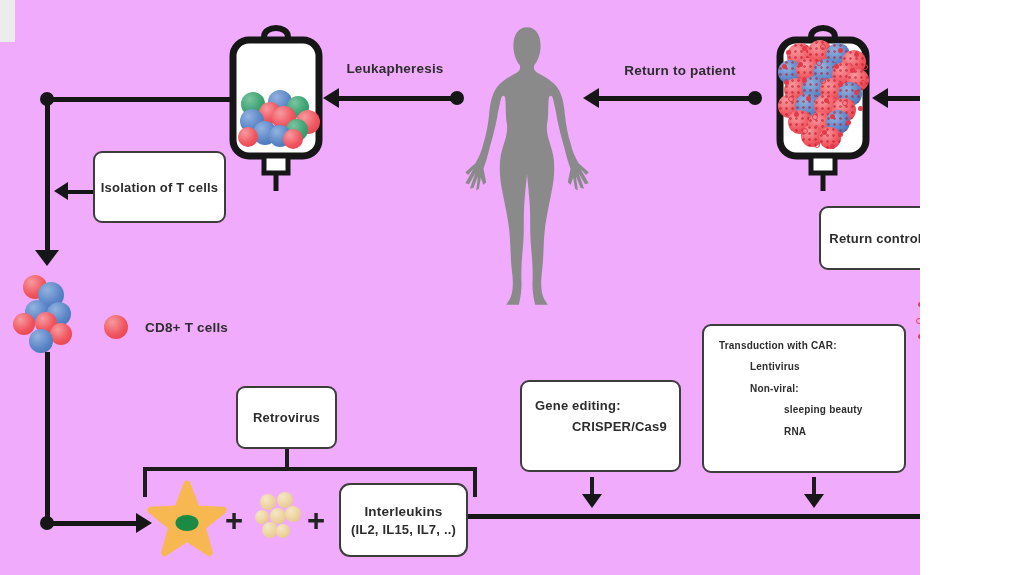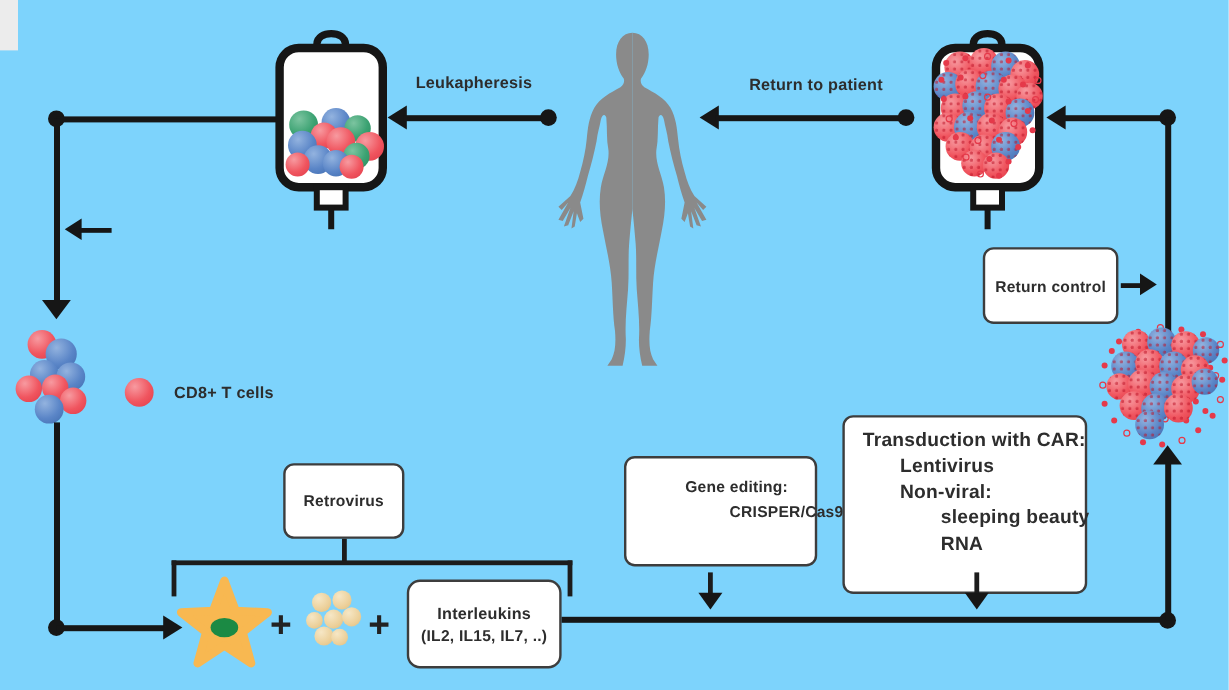--- a/index.html
+++ b/index.html
@@ -1,41 +1,41 @@
 <!DOCTYPE html>
 <html><head>
 <meta charset="utf-8">
 <style>
   * { box-sizing: border-box; margin: 0; padding: 0; }
   html,body { background:#fff; }
   .stage {
-    position: relative; width: 1024px; height: 575px; background: #7dd3fc;
+    position: relative; width: 920px; height: 575px; background: #f0abfc;
     overflow: hidden; font-family: "Liberation Sans", sans-serif; color:#2d2d2d;
   }
   .hline { position:absolute; height:5px; background:#161616; }
   .vline { position:absolute; width:5px; background:#161616; }
   .thin  { background:#1c1c1c; }
   .dot   { position:absolute; width:14px; height:14px; border-radius:50%; background:#161616; }
   .ah    { position:absolute; width:0; height:0; }
   .ah-left  { border-top:10px solid transparent; border-bottom:10px solid transparent; border-right:16px solid #161616; }
   .ah-right { border-top:10px solid transparent; border-bottom:10px solid transparent; border-left:16px solid #161616; }
   .ah-down  { border-left:12px solid transparent; border-right:12px solid transparent; border-top:16px solid #161616; }
   .ah-down-sm { border-left:10px solid transparent; border-right:10px solid transparent; border-top:14px solid #161616; }
   .ah-up    { border-left:12px solid transparent; border-right:12px solid transparent; border-bottom:16px solid #161616; }
   .lbl { position:absolute; font-weight:700; font-size:13.5px; letter-spacing:.2px; white-space:nowrap; }
   .box {
     position:absolute; background:#fff; border:2px solid #3d3d3d; border-radius:9px;
     font-weight:700; font-size:13px; letter-spacing:.2px;
   }
   .box.center { display:flex; align-items:center; justify-content:center; text-align:center; }
   .gline, .tline { white-space:nowrap; line-height:21.4px; }
-  .gene { padding-top:13px;padding-left:36px; }
+  .gene { padding-top:13px; }
   .gene .t { padding-left:13px; }
   .gene .i { padding-left:50px; }
-  .trans { padding-top:9px; font-size:16px;margin-top:22px; }
+  .trans { padding-top:9px; font-size:10px; }
   .ind0 { padding-left:15px; }
   .ind1 { padding-left:46px; }
   .ind2 { padding-left:80px; }
   .il-box { display:flex; flex-direction:column; align-items:center; justify-content:center; gap:3px; }
   .il-sub { font-size:13px; }
   .legend-row { position:absolute; display:flex; align-items:center; gap:17px; }
   .swatch { width:24px; height:24px; border-radius:50%; flex:0 0 auto; }
   .swatch.blue, .cell.blue { background: radial-gradient(circle at 35% 30%, #93b3df, #5a85c7 55%, #3f6cae); }
   .swatch.red,  .cell.red  { background: radial-gradient(circle at 35% 30%, #f79aa0, #f0555f 55%, #e03b48); }
   .cell.green { background: radial-gradient(circle at 35% 30%, #7cc4a0, #3ba272 55%, #2a8a5e); }
@@ -83,20 +83,23 @@
       <div class="cell red" style="left: 0px; top: 35px; height: 20px; width: 20px;"></div>
       <div class="cell blue" style="left: 31px; top: 33px; height: 22px; width: 22px;"></div>
       <div class="cell red" style="left: 45px; top: 37px; height: 20px; width: 20px;"></div>
     </div>
 
   <div class="lbl" style="left:325px;top:61px;width:140px;text-align:center">Leukapheresis</div>
   <div class="ah ah-left" style="left:323px;top:88px"></div>
   <div class="hline" style="left:336px;top:96px;width:121px"></div>
   <div class="dot" style="left:450px;top:91px"></div>
 
+  <div class="box center" style="left:93px;top:151px;width:133px;height:72px">
+    <span>Isolation of T cells</span>
+  </div>
   <div class="ah ah-left" style="left:54px;top:182px;border-top-width:9px;border-bottom-width:9px;border-right-width:14px"></div>
   <div class="hline" style="left:66px;top:190px;width:27px;height:4px"></div>
 
   <div class="legend-row" style="left:104px;top:315px">
     <span class="swatch red"></span>
     <span class="lbl" style="position:static">CD8+ T cells</span>
   </div>
 
   <div class="cluster" style="left:12px;top:266px;width:70px;height:95px">
       <div class="cell red" style="left: 11px; top: 9px; height: 24px; width: 24px;"></div>

